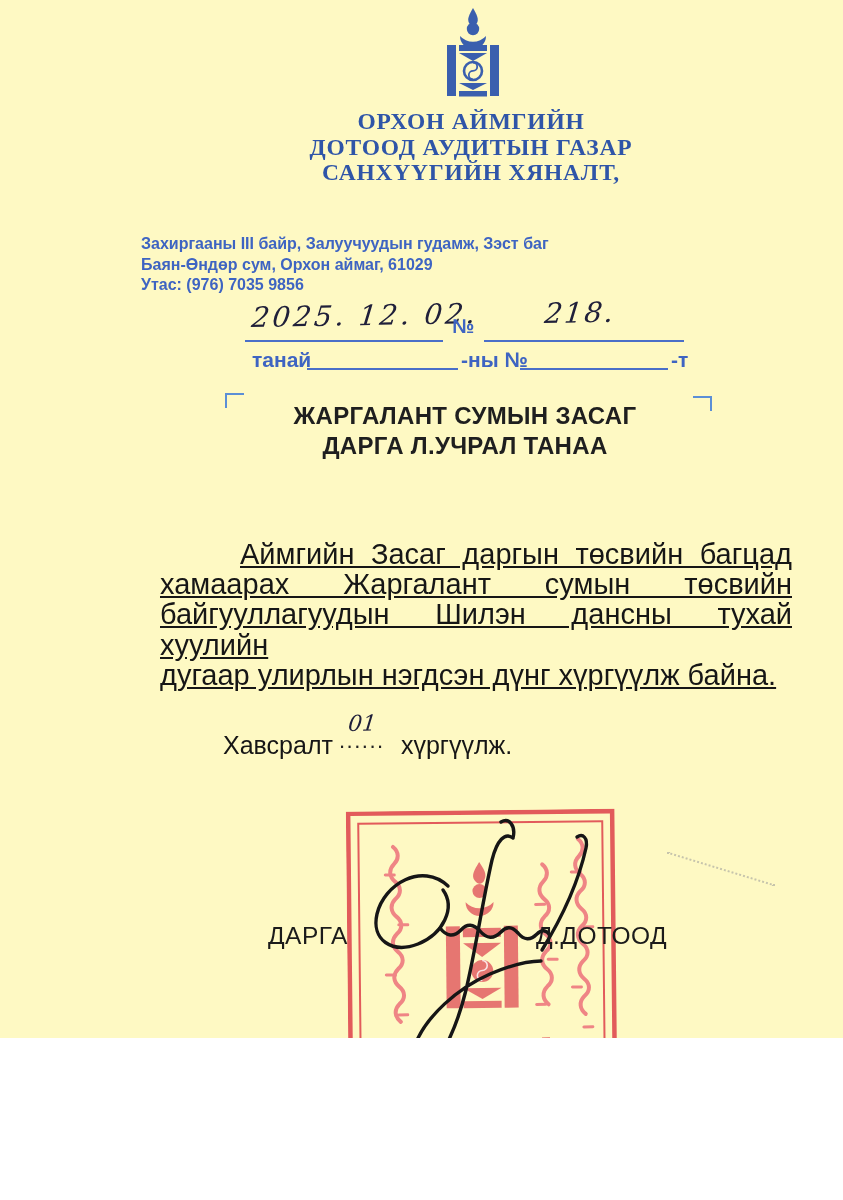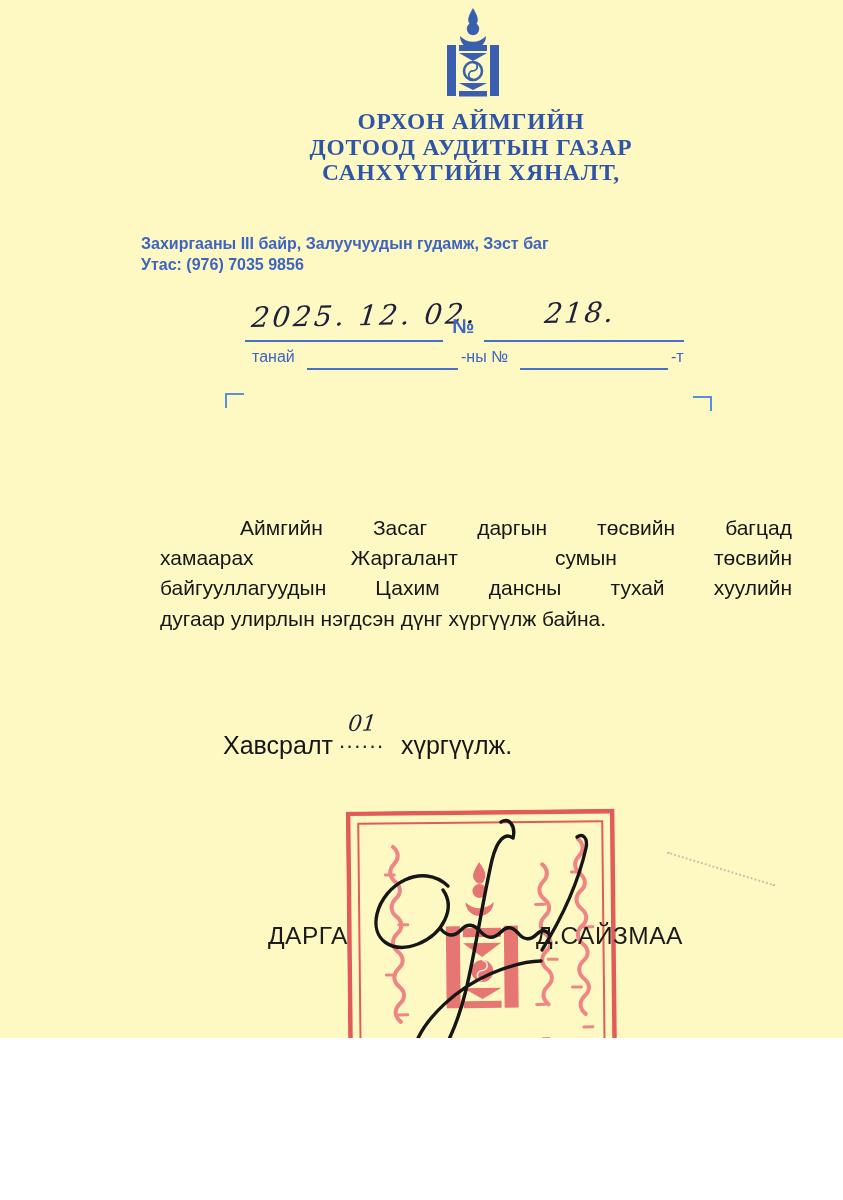--- a/index.html
+++ b/index.html
@@ -23,32 +23,32 @@
   }
   
   .h-line{position:absolute;border-bottom:2px solid var(--line-blue,#4a6fc8);}
   .hand{
     font-family:"DejaVu Serif",serif;font-style:italic;color:var(--ink-dark,#20203a);
     transform:skewX(-7deg) rotate(-1deg);transform-origin:left bottom;white-space:nowrap;
   }
   .hand-date{position:absolute;left:250px;top:301px;font-size:28px;letter-spacing:3px;}
   .numero{position:absolute;left:452px;top:315px;font-weight:bold;font-size:20px;color:var(--address-blue,#3e64c2);}
   .hand-no{position:absolute;left:543px;top:297px;font-size:28px;letter-spacing:2px;}
-  .ref2-label{position:absolute;font-weight:normal;font-size:16px;color:var(--address-blue,#3e64c2);}
+  .ref2-label{position:absolute;font-weight:bold;font-size:21px;color:var(--address-blue,#3e64c2);}
   
   .bracket{position:absolute;width:17px;height:13px;}
   .bracket.l{left:225px;top:393px;border-top:2.5px solid var(--bracket-blue,#5b8fd6);border-left:2.5px solid var(--bracket-blue,#5b8fd6);}
   .bracket.r{left:693px;top:396px;border-top:2.5px solid var(--bracket-blue,#5b8fd6);border-right:2.5px solid var(--bracket-blue,#5b8fd6);}
   
   .recipient{
     position:absolute;left:230px;top:401px;width:470px;text-align:center;
     font-weight:bold;font-size:24px;line-height:29.5px;color:#1f1f1f;letter-spacing:0.3px;
   }
   
-  .body-block{position:absolute;left:160px;top:513px;width:632px;font-size:21px;line-height:30.2px;color:#161616;}
+  .body-block{position:absolute;left:160px;top:539px;width:632px;font-size:29px;line-height:30.2px;color:#161616;text-decoration:underline;}
   .body-line{text-align:justify;text-align-last:justify;white-space:normal;}
   .body-line.first{text-indent:80px;}
   .body-line.last{text-align-last:left;}
   .attach{position:absolute;left:223px;top:724px;font-size:25px;color:#161616;display:flex;align-items:baseline;}
   .dots-wrap{position:relative;width:60px;height:30px;margin:0 4px;}
   .dots{position:absolute;left:2px;bottom:0;font-size:22px;letter-spacing:1.5px;color:#222;}
   .hand-01{position:absolute;left:10px;top:-13px;font-size:22px;}
   
   .stamp{position:absolute;left:347px;top:810px;transform:rotate(-0.6deg);}
   .signature{position:absolute;left:330px;top:790px;}
@@ -84,43 +84,48 @@
   </svg>
 
   <div class="org-name">
     <div>ОРХОН АЙМГИЙН</div>
     <div>ДОТООД АУДИТЫН ГАЗАР</div>
     <div>САНХҮҮГИЙН ХЯНАЛТ,</div>
   </div>
 
   <div class="address">
     <div>Захиргааны III байр, Залуучуудын гудамж, Зэст баг</div>
+    <div>Баян-Өндөр сум, Орхон аймаг, 61029</div>
     <div>Утас: (976) 7035 9856</div>
   </div>
 
   <div class="h-line" style="left:245px;top:312px;width:198px;height:28px;"></div>
   <div class="hand hand-date">2025. 12. 02.</div>
   <div class="numero">№</div>
   <div class="h-line" style="left:484px;top:312px;width:200px;height:28px;"></div>
   <div class="hand hand-no">218.</div>
 
   <div class="ref2-label" style="left:252px;top:348px;">танай</div>
   <div class="h-line" style="left:307px;top:346px;width:151px;height:22px;"></div>
   <div class="ref2-label" style="left:461px;top:348px;">-ны №</div>
   <div class="h-line" style="left:520px;top:346px;width:148px;height:22px;"></div>
   <div class="ref2-label" style="left:671px;top:348px;">-т</div>
 
   <div class="bracket l"></div>
   <div class="bracket r"></div>
 
+  <div class="recipient">
+    <div>ЖАРГАЛАНТ СУМЫН ЗАСАГ</div>
+    <div>ДАРГА Л.УЧРАЛ ТАНАА</div>
+  </div>
 
   <div class="body-block">
     <div class="body-line first">Аймгийн Засаг даргын төсвийн багцад</div>
     <div class="body-line">хамаарах Жаргалант сумын төсвийн</div>
-    <div class="body-line">байгууллагуудын Цахим дансны тухай хуулийн</div>
+    <div class="body-line">байгууллагуудын Шилэн дансны тухай хуулийн</div>
     <div class="body-line last">дугаар улирлын нэгдсэн дүнг хүргүүлж байна.</div>
   </div>
 
   <div class="attach">
     <span>Хавсралт</span>
     <span class="dots-wrap">
       <span class="dots">......</span>
       <span class="hand hand-01">01</span>
     </span>
     <span>хүргүүлж.</span>
@@ -162,17 +167,17 @@
   <svg class="signature" width="300" height="300" viewBox="0 0 300 300">
     <g fill="none" stroke="#161616" stroke-width="3.4" stroke-linecap="round">
       <path d="M118,96 C92,72 54,94 47,124 C41,150 62,164 88,154 C113,144 126,118 113,100"></path>
       <path d="M110,138 q10,13 21,2 q9,-10 19,1 q10,12 21,1 q8,-9 17,1 q9,11 19,1 q7,-7 13,1"></path>
       <path d="M183,48 C186,36 179,27 171,32 M183,48 C175,42 167,50 162,70 C152,114 146,158 136,200 C126,241 109,274 95,283 C83,291 77,275 85,255 C96,226 128,198 160,184 C179,176 197,171 211,171"></path>
       <path d="M212,160 C233,126 248,94 256,58 C258,48 253,43 247,47"></path>
     </g>
   </svg>
 
   <div class="signer-title">ДАРГА</div>
-  <div class="signer-name">Д.САЙЗМАА</div>
+  <div class="signer-name">Д.ДОТООД</div>
 
   <div class="reg-number">6125050359</div>
 
 </div>
 
 </body></html>

